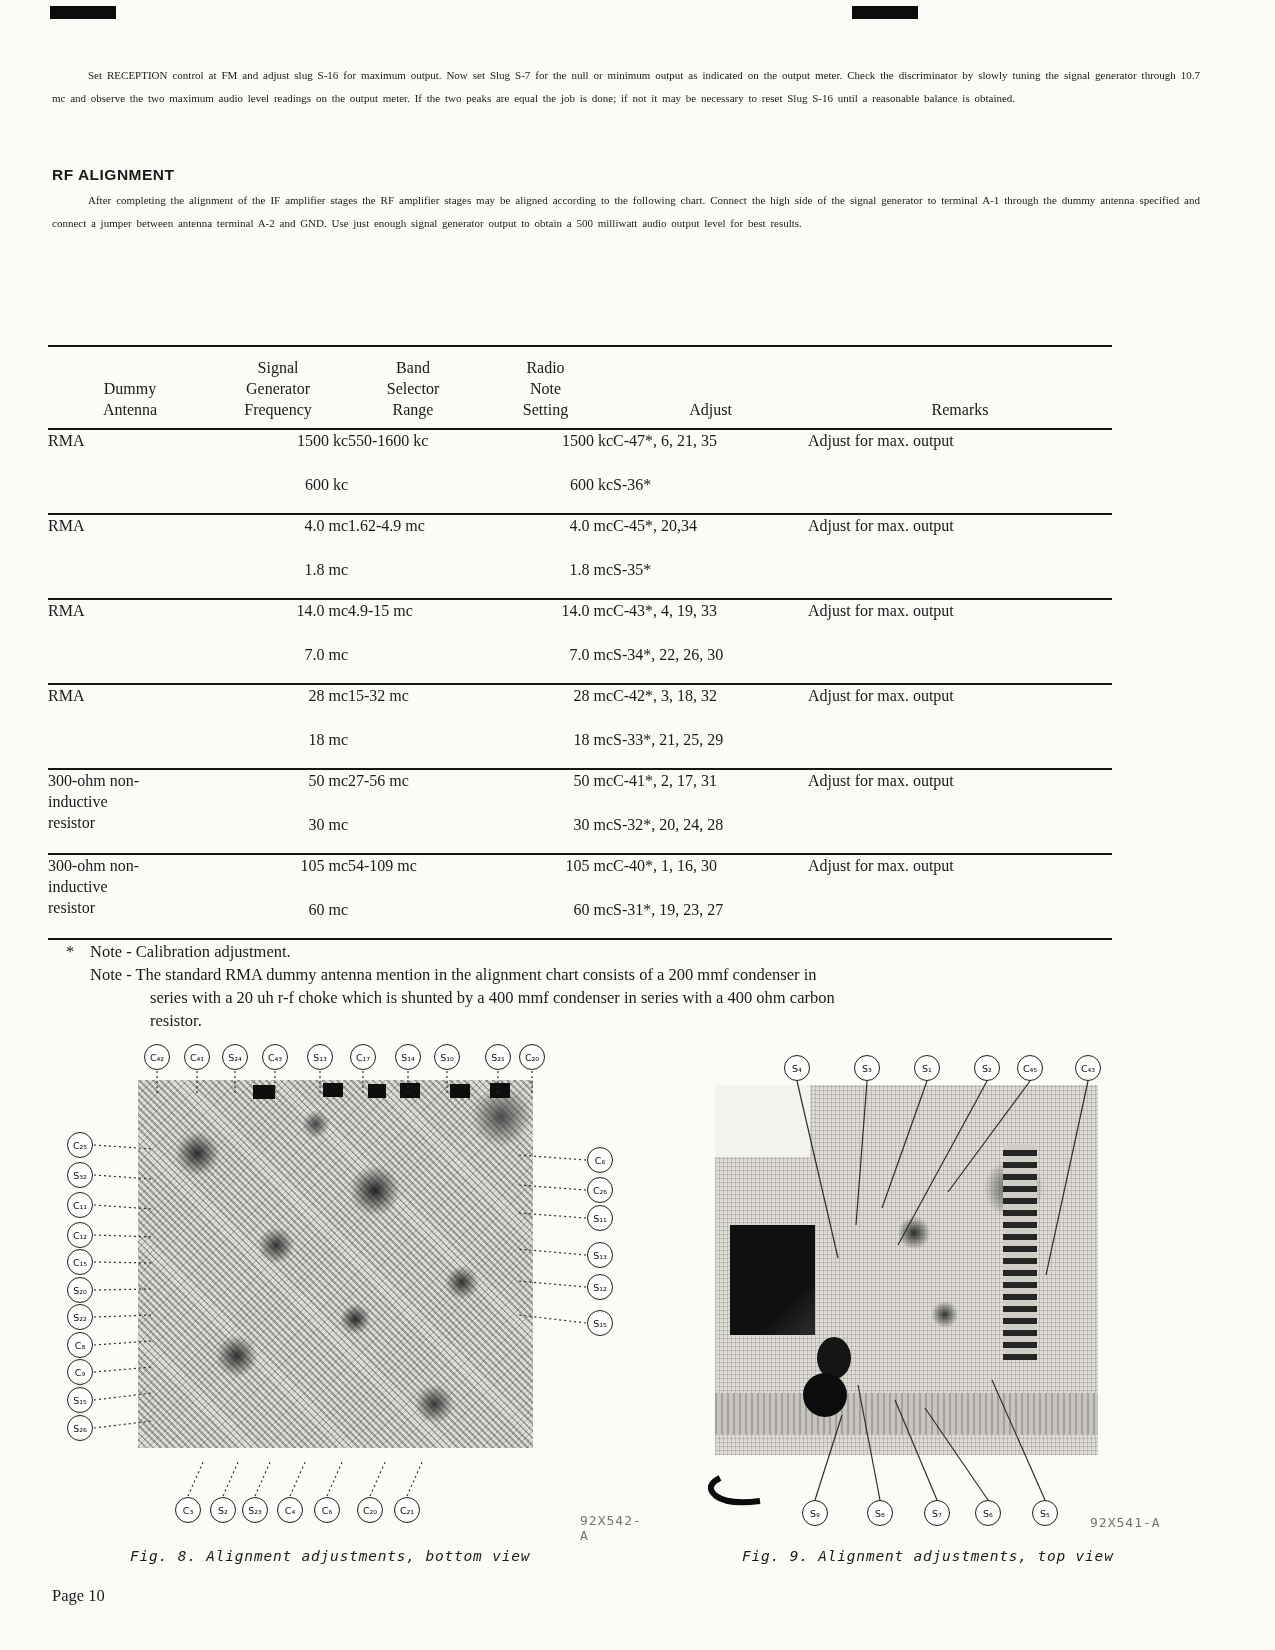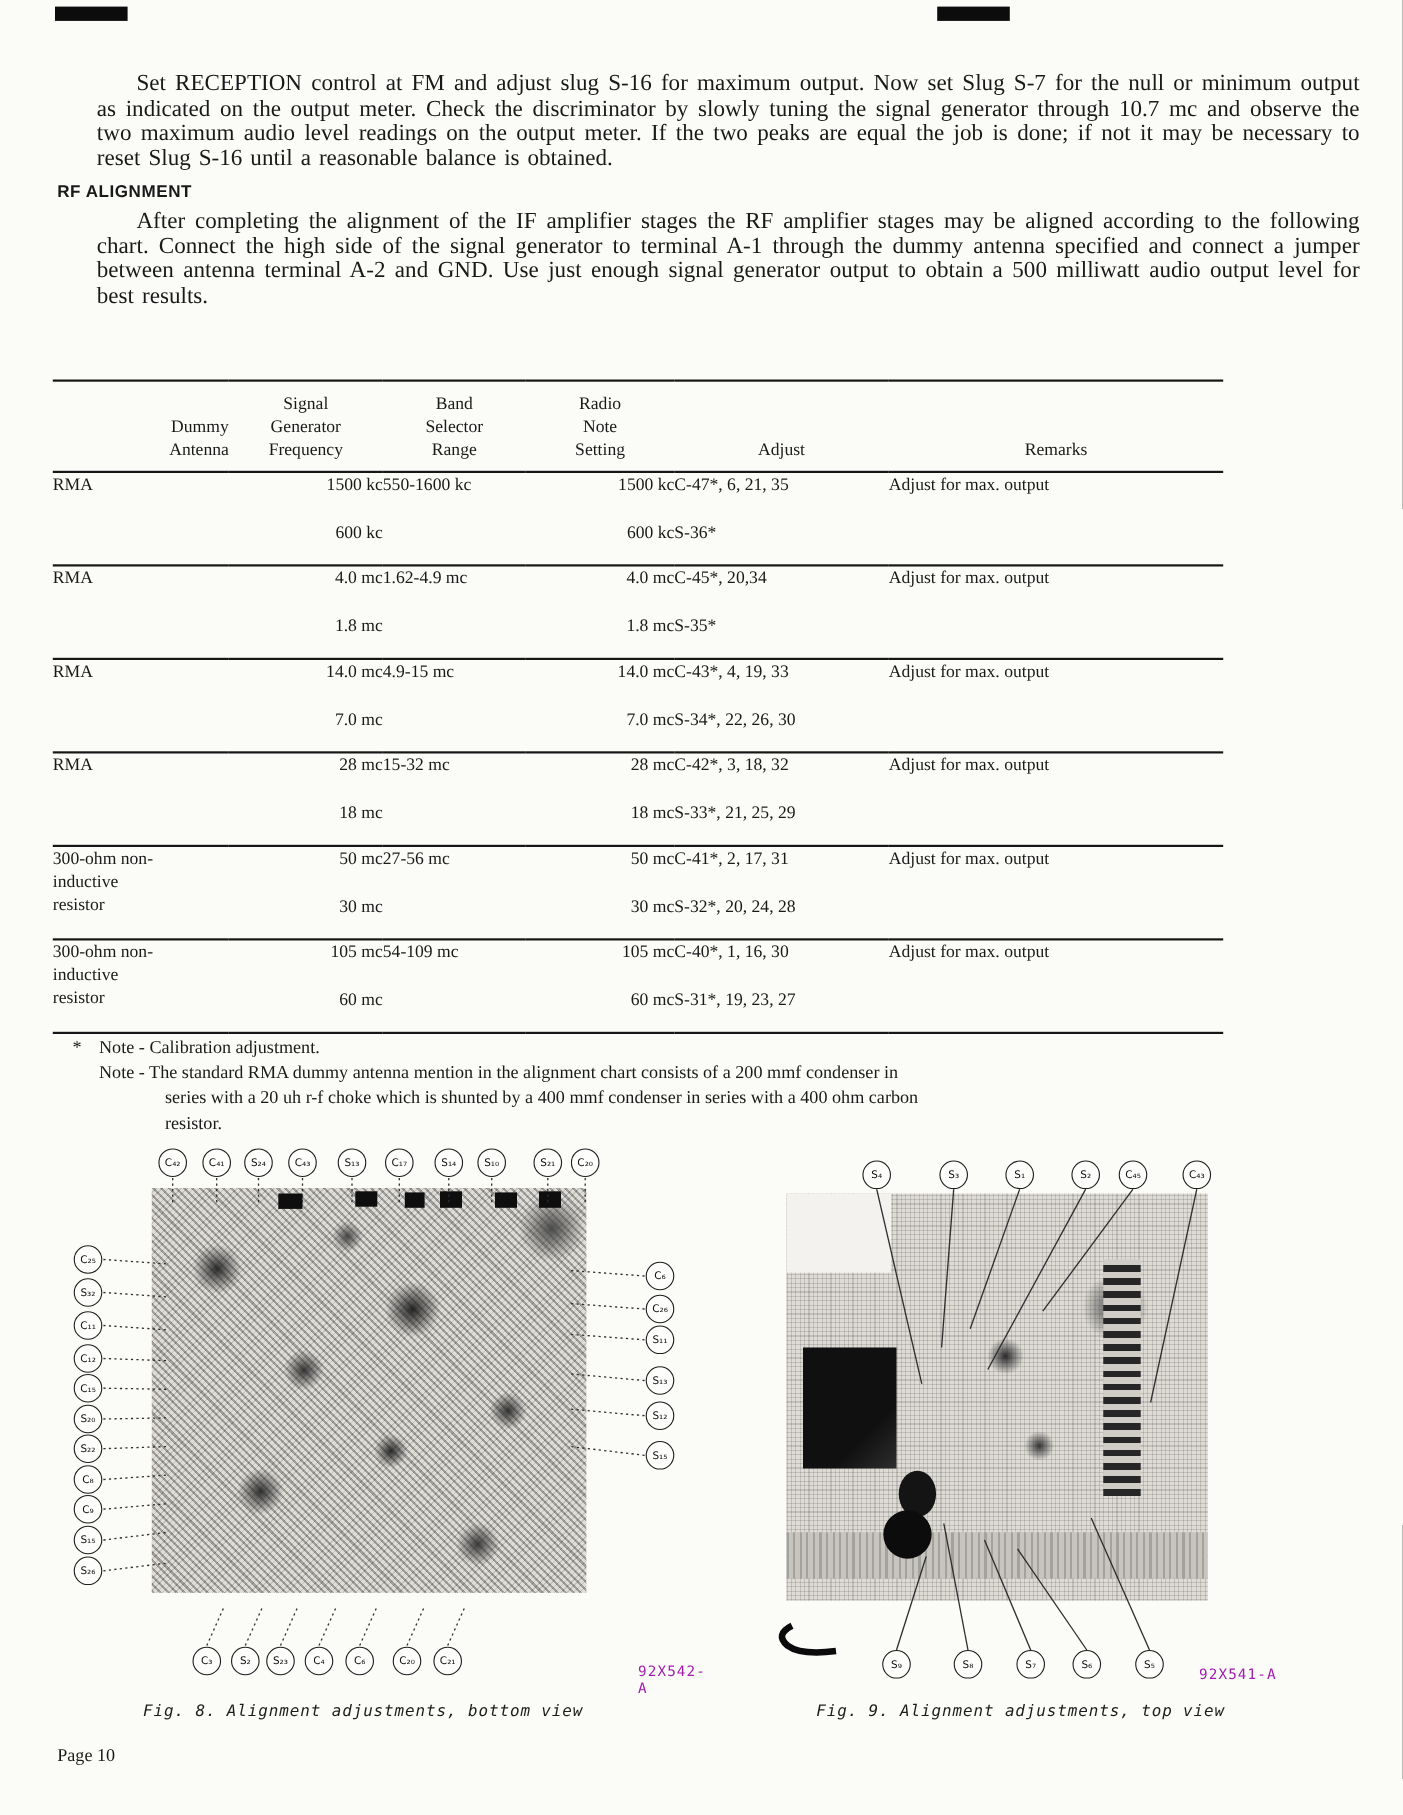--- a/index.html
+++ b/index.html
@@ -5,21 +5,21 @@
   html,body{margin:0;padding:0;background:#888;}
   .page{
     position:relative;width:1275px;height:1650px;margin:0 auto;
     background:#fbfbf8;color:#191919;overflow:hidden;
     font-family:"Liberation Serif","DejaVu Serif",serif;
   }
   .scan-mark{position:absolute;background:#0c0c0c;}
   
   .para{
     position:absolute;left:52px;width:1148px;
-    font-size:21px;line-height:22.5px;text-align:justify;word-spacing:2px;margin-left:36px;
+    font-size:11px;line-height:22.5px;text-align:justify;word-spacing:2px;
   }
   .para .ind{display:inline-block;width:36px;}
   .rf-heading{
     position:absolute;left:52px;top:166px;
     font-family:"Liberation Sans","DejaVu Sans",sans-serif;
     font-weight:700;font-size:15.5px;letter-spacing:.5px;
   }
   
   .chart-title{
     position:absolute;left:0;top:296px;width:1125px;text-align:center;
@@ -35,21 +35,21 @@
   table.align col.c2{width:140px}
   table.align col.c3{width:130px}
   table.align col.c4{width:135px}
   table.align col.c5{width:195px}
   table.align col.c6{width:304px}
   table.align th{
     font-weight:400;vertical-align:bottom;text-align:center;
     border-top:2px solid #161616;border-bottom:2px solid #161616;
     padding:10px 0 8px 0;
   }
-  table.align th.hl{text-align:right;padding-left:4px;}
+  table.align th.hl{text-align:center;padding-left:4px;}
   table.align td{vertical-align:top;padding:0;}
   tr.r1 td{height:42px;font-family:Liberation Serif, serif;}
   tr.r2 td{padding-top:2px;padding-bottom:18px;}
   tr.r2 td{border-bottom:2px solid #161616;}
   td.ant{text-align:left;padding-left:4px;border-bottom:2px solid #161616;}
   td.num{text-align:right;padding-right:8px;}
   td.dial{text-align:right;padding-right:38px;}
   td.band{text-align:left;padding-left:8px;}
   td.adj{text-align:left;padding-left:12px;}
   td.rem{text-align:left;padding-left:14px;}
@@ -102,21 +102,21 @@
     border:1.5px solid #1d1d1d;border-radius:50%;background:#fdfdfb;z-index:3;
     display:flex;align-items:center;justify-content:center;
     font-family:"DejaVu Sans",sans-serif;font-size:9.5px;color:#111;
   }
   svg.lines{position:absolute;left:0;top:0;z-index:2;}
   svg.lines line{stroke:#2e2e2e;stroke-width:1.2;}
   svg.lines line.d{stroke-dasharray:2 3;}
   svg.lines .hook{stroke:#0b0b0b;stroke-width:6;fill:none;}
   .fig-code{
     position:absolute;font-family:"DejaVu Sans Mono","Liberation Mono",monospace;
-    font-size:13px;letter-spacing:1px;color:#a21caf;
+    font-size:13px;letter-spacing:1px;color:#737373;
   }
   .caption{
     position:absolute;top:1548px;
     font-family:"DejaVu Sans Mono","Liberation Mono",monospace;
     font-style:italic;font-size:14.5px;letter-spacing:.8px;color:#1c1c1c;
   }
   .page-num{position:absolute;left:52px;top:1586px;font-size:16.5px;text-align:center;}
 </style>
 </head>
 <body>

